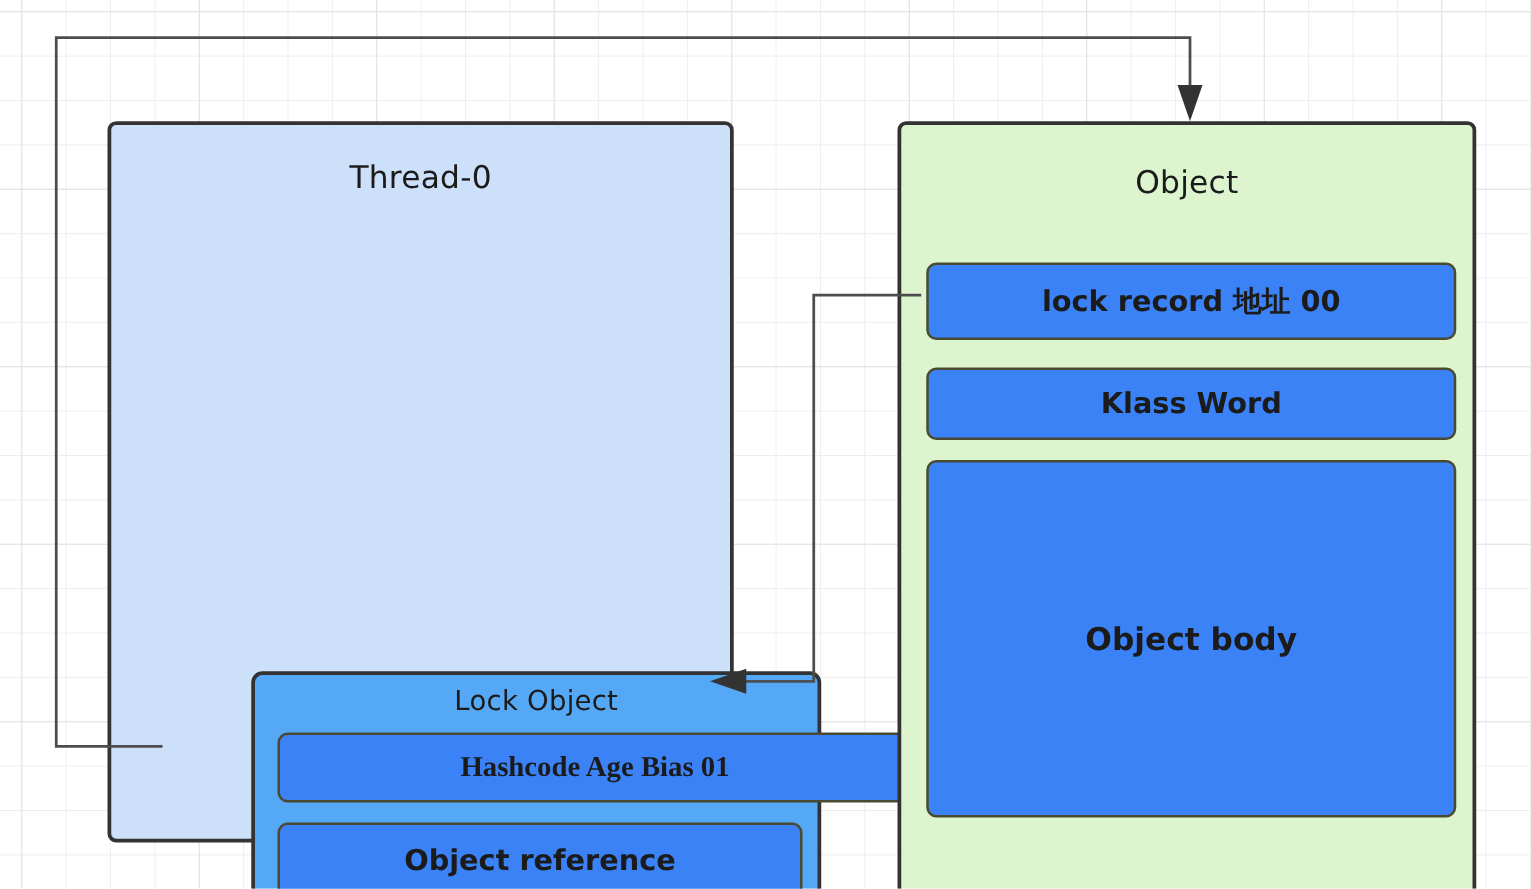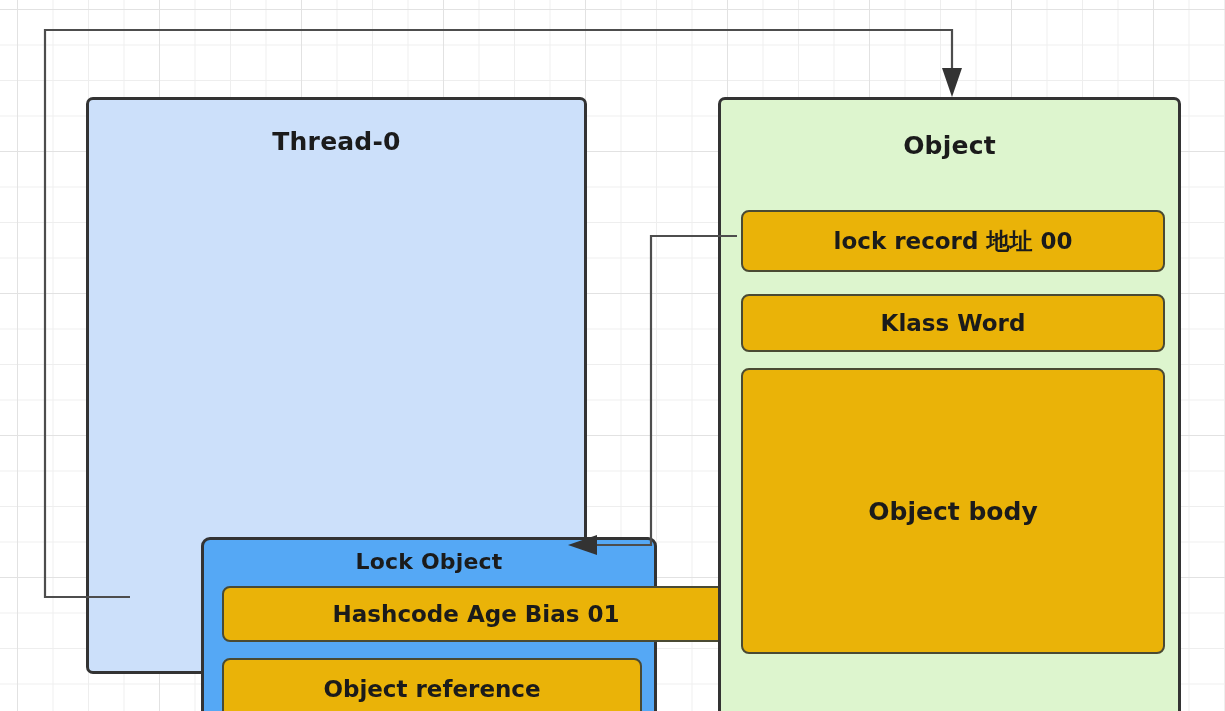--- a/index.html
+++ b/index.html
@@ -34,21 +34,21 @@
     position: absolute;
     box-sizing: border-box;
     border: 3px solid #333333;
     border-radius: 7px;
   }
   .node-title {
     position: absolute;
     left: 0;
     right: 0;
     text-align: center;
-    font-weight: bold;
+    font-weight: normal;
     color: #1b1b1b;
     letter-spacing: 0.2px;
   }
   #thread-box {
     left: 86px;
     top: 97px;
     width: 501px;
     height: 577px;
     background: #cce0fa;
   }
@@ -76,36 +76,37 @@
     border-width: 3px;
     border-radius: 9px;
   }
   #lock-record-title {
     top: 9px;
     font-size: 22px;
   }
   .cell {
     position: absolute;
     box-sizing: border-box;
-    background: #eab308;
+    background: #3b82f6;
     border: 2px solid #4a4a33;
     border-radius: 8px;
     display: flex;
     align-items: center;
     justify-content: center;
     font-weight: bold;
     color: #1b1b1b;
     text-align: center;
   }
   #cell-hashcode {
     left: 18px;
     top: 46px;
     width: 508px;
     height: 56px;
     font-size: 23px;
+    font-family: Liberation Serif, serif;
   }
   #cell-objref {
     left: 18px;
     top: 118px;
     width: 420px;
     height: 62px;
     font-size: 23px;
   }
   #cell-lockrecord-addr {
     left: 20px;

